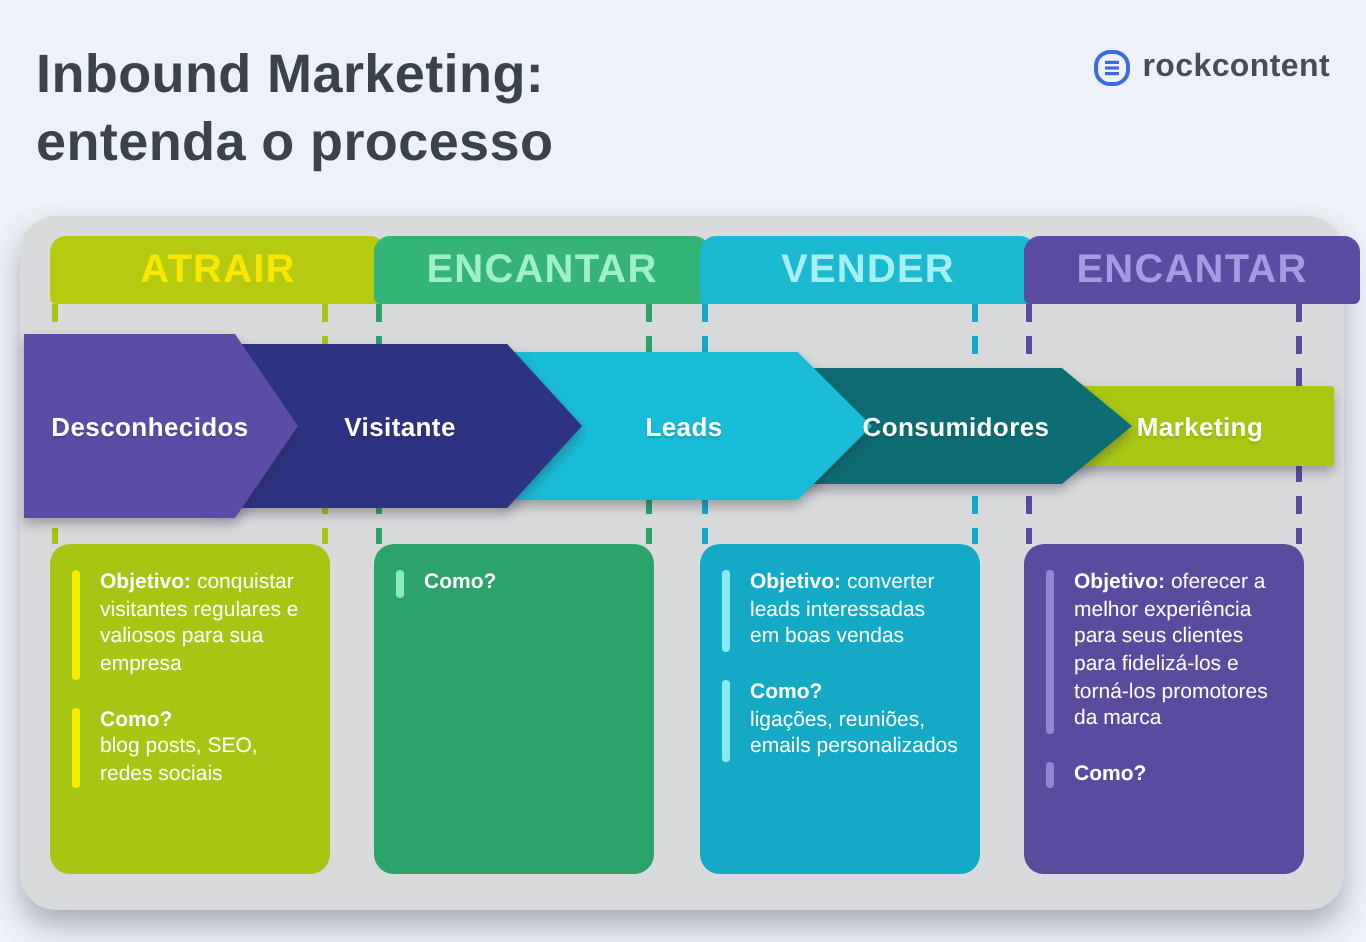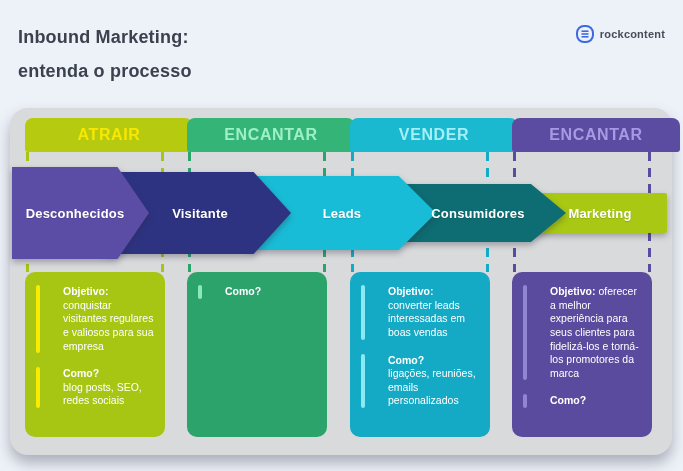--- a/index.html
+++ b/index.html
@@ -8,63 +8,63 @@
     font-family:"Liberation Sans", sans-serif;
     background:#edf1f8;
     position:relative;
     overflow:hidden;
   }
   .page { position:absolute; inset:0; width:683px; height:471px; }
 
   
   .title {
     position:absolute; left:18px; top:20px;
-    font-size:18px; font-weight:800; color:#3b424d;
+    font-size:27px; font-weight:800; color:#3b424d;
     line-height:34px; letter-spacing:.2px;
   }
   .logo {
     position:absolute; top:25px; right:18px;
     display:flex; align-items:center; gap:6px;
   }
-  .logo-text { font-size:11px; font-weight:700; color:#474d58; letter-spacing:.2px; }
+  .logo-text { font-size:16px; font-weight:700; color:#474d58; letter-spacing:.2px; }
 
   
   .card {
     position:absolute; left:10px; top:108px; width:662px; height:347px;
     background:#d9dadb; border-radius:18px;
     box-shadow:0 8px 14px rgba(90,95,110,.45);
   }
 
   
   .col { position:absolute; top:0; width:140px; height:100%; }
   .col.c1 { left:15px;  --hbg:#b6cb10; --bbg:#a7c513; --htx:#f8e800; --acc:#f8ec00; }
   .col.c2 { left:177px; --hbg:#35b477; --bbg:#2ba36b; --htx:#9ef0c6; --acc:#8ceab8; }
   .col.c3 { left:340px; --hbg:#1ab9d0; --bbg:#14a9c4; --htx:#a5eef5; --acc:#8ae9f2; }
   .col.c4 { left:502px; --hbg:#5b4ba1; --bbg:#5a4b9e; --htx:#a79ae2; --acc:#9186d1; }
 
   .col-header {
     position:absolute; top:10px; left:0; width:168px; height:34px;
     background:var(--hbg); color:var(--htx);
     border-radius:8px 8px 3px 3px;
     display:flex; align-items:center; justify-content:center;
-    font-size:16px; font-weight:700; letter-spacing:.6px;
+    font-size:20px; font-weight:700; letter-spacing:.6px;
   }
   .dash {
     position:absolute; top:44px; height:120px; width:3px; z-index:1;
     background:repeating-linear-gradient(to bottom, var(--bbg) 0 9px, transparent 9px 16px);
   }
   .dash.dl { left:1px; } .dash.dr { right:1px; }
 
   .col-body {
     position:absolute; top:164px; left:0; width:140px; height:165px;
     background:var(--bbg); border-radius:10px;
     padding:13px 10px 10px 11px; z-index:2;
     display:flex; flex-direction:column; gap:14px;
   }
-  .block { display:flex; gap:23px; }
+  .block { display:flex; gap:10px; }
   .bar { flex:0 0 4px; border-radius:2px; background:var(--acc); }
   .txt { font-size:10.5px; line-height:1.3; color:#ffffff; }
   .txt b { font-weight:700; }
   .txt b.blk { display:block; }
 
   
   .arrow-wrap { position:absolute; filter:drop-shadow(0 3px 3px rgba(40,40,60,.35)); }
   .arrow { width:100%; height:100%; }
   .aw1 { left:12px;  top:167px; width:137px; height:92px; z-index:50; }
   .aw2 { left:104px; top:172px; width:187px; height:82px; z-index:40; }

